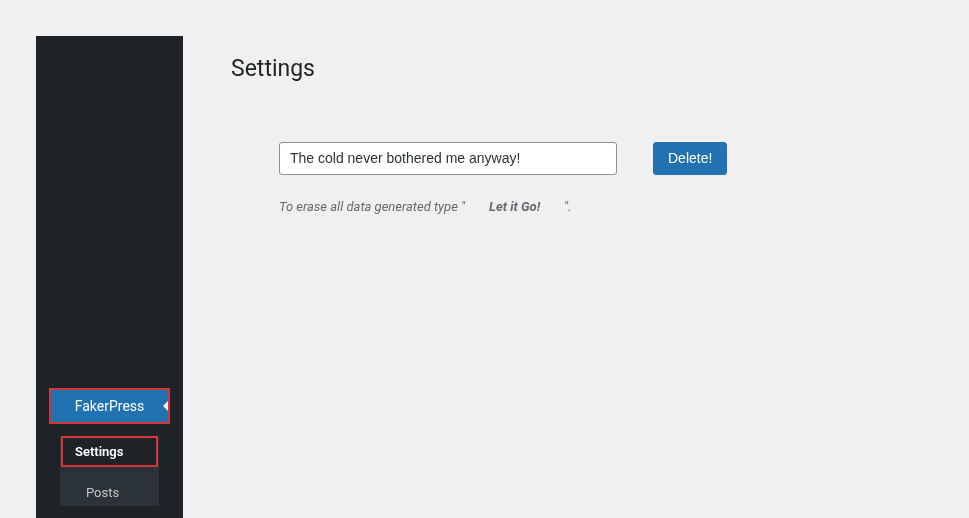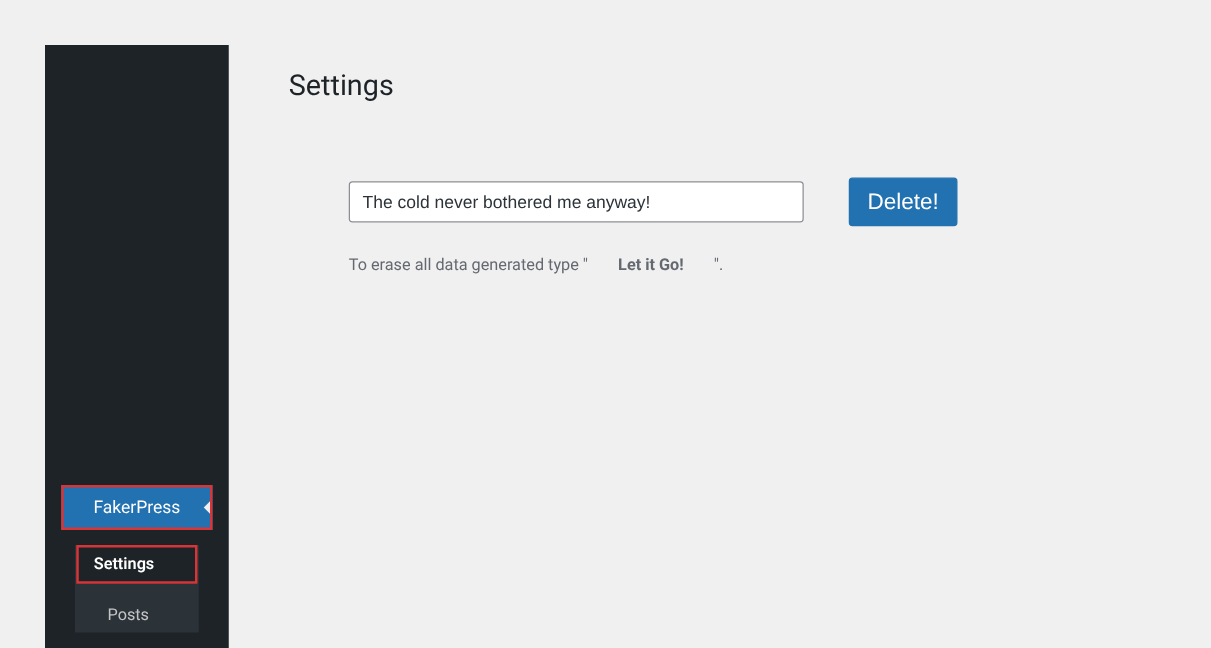--- a/index.html
+++ b/index.html
@@ -102,38 +102,39 @@
     .input-row {
       display: flex;
       align-items: center;
       gap: 12px;
     }
     .text-input {
       padding: 5px 10px;
       border: 1px solid #8c8f94;
       border-radius: 3px;
       font-size: 14px;
-      width: 364px;
+      width: 338px;
       color: #2c3338;
       background: #fff;
       line-height: 1.5;
     }
     .delete-button {
       background: #2271b1;
       border: 1px solid #2271b1;
       color: #fff;
       padding: 5px 14px;
       border-radius: 3px;
-      font-size: 18px;
+      font-size: 14px;
       cursor: pointer;
       line-height: 1.5;
     }
     .hint-text {
       margin-top: 10px;
       font-size: 13px;
+      font-style: italic;
       color: #646970;
     }
     .hint-text .emphasis {
       font-weight: 700;
     }
   </style>
 </head>
 <body>
 
 <div class="sidebar">

